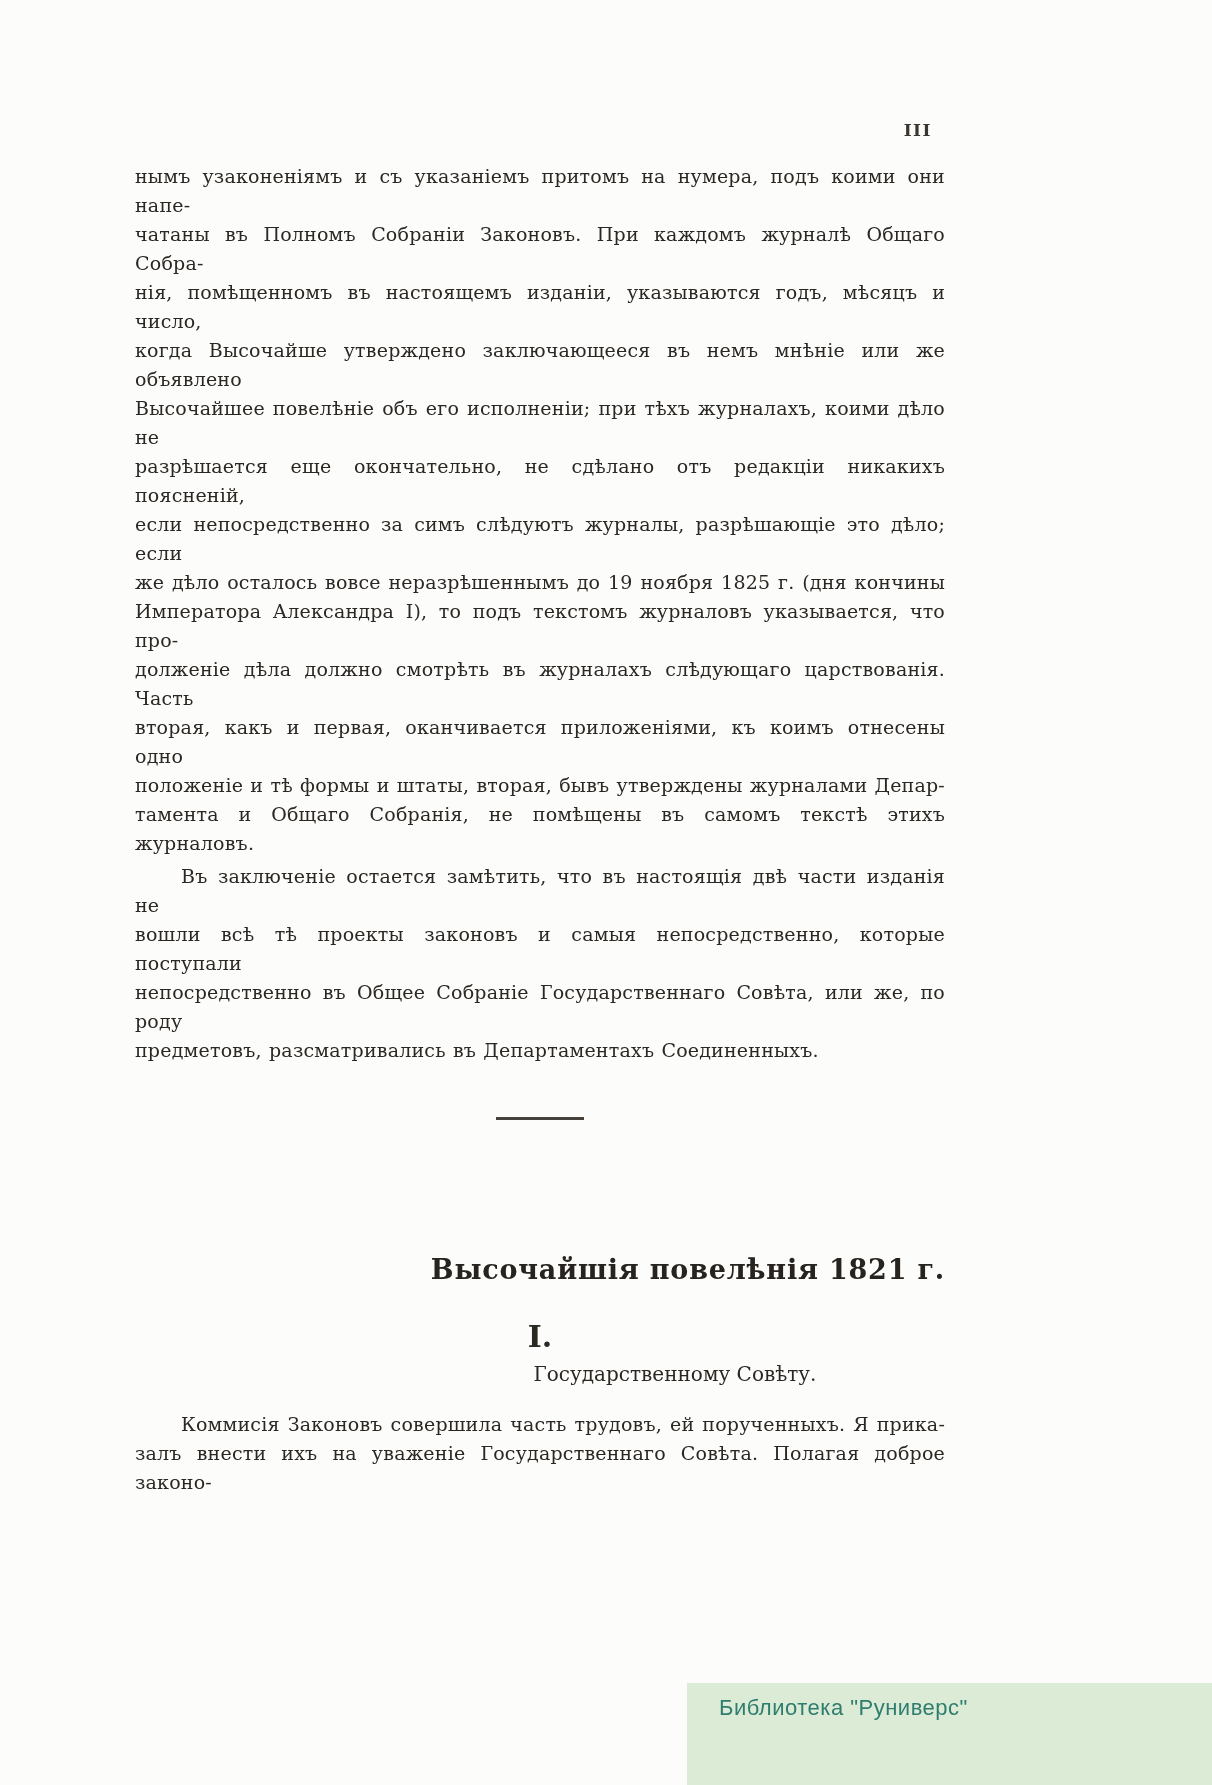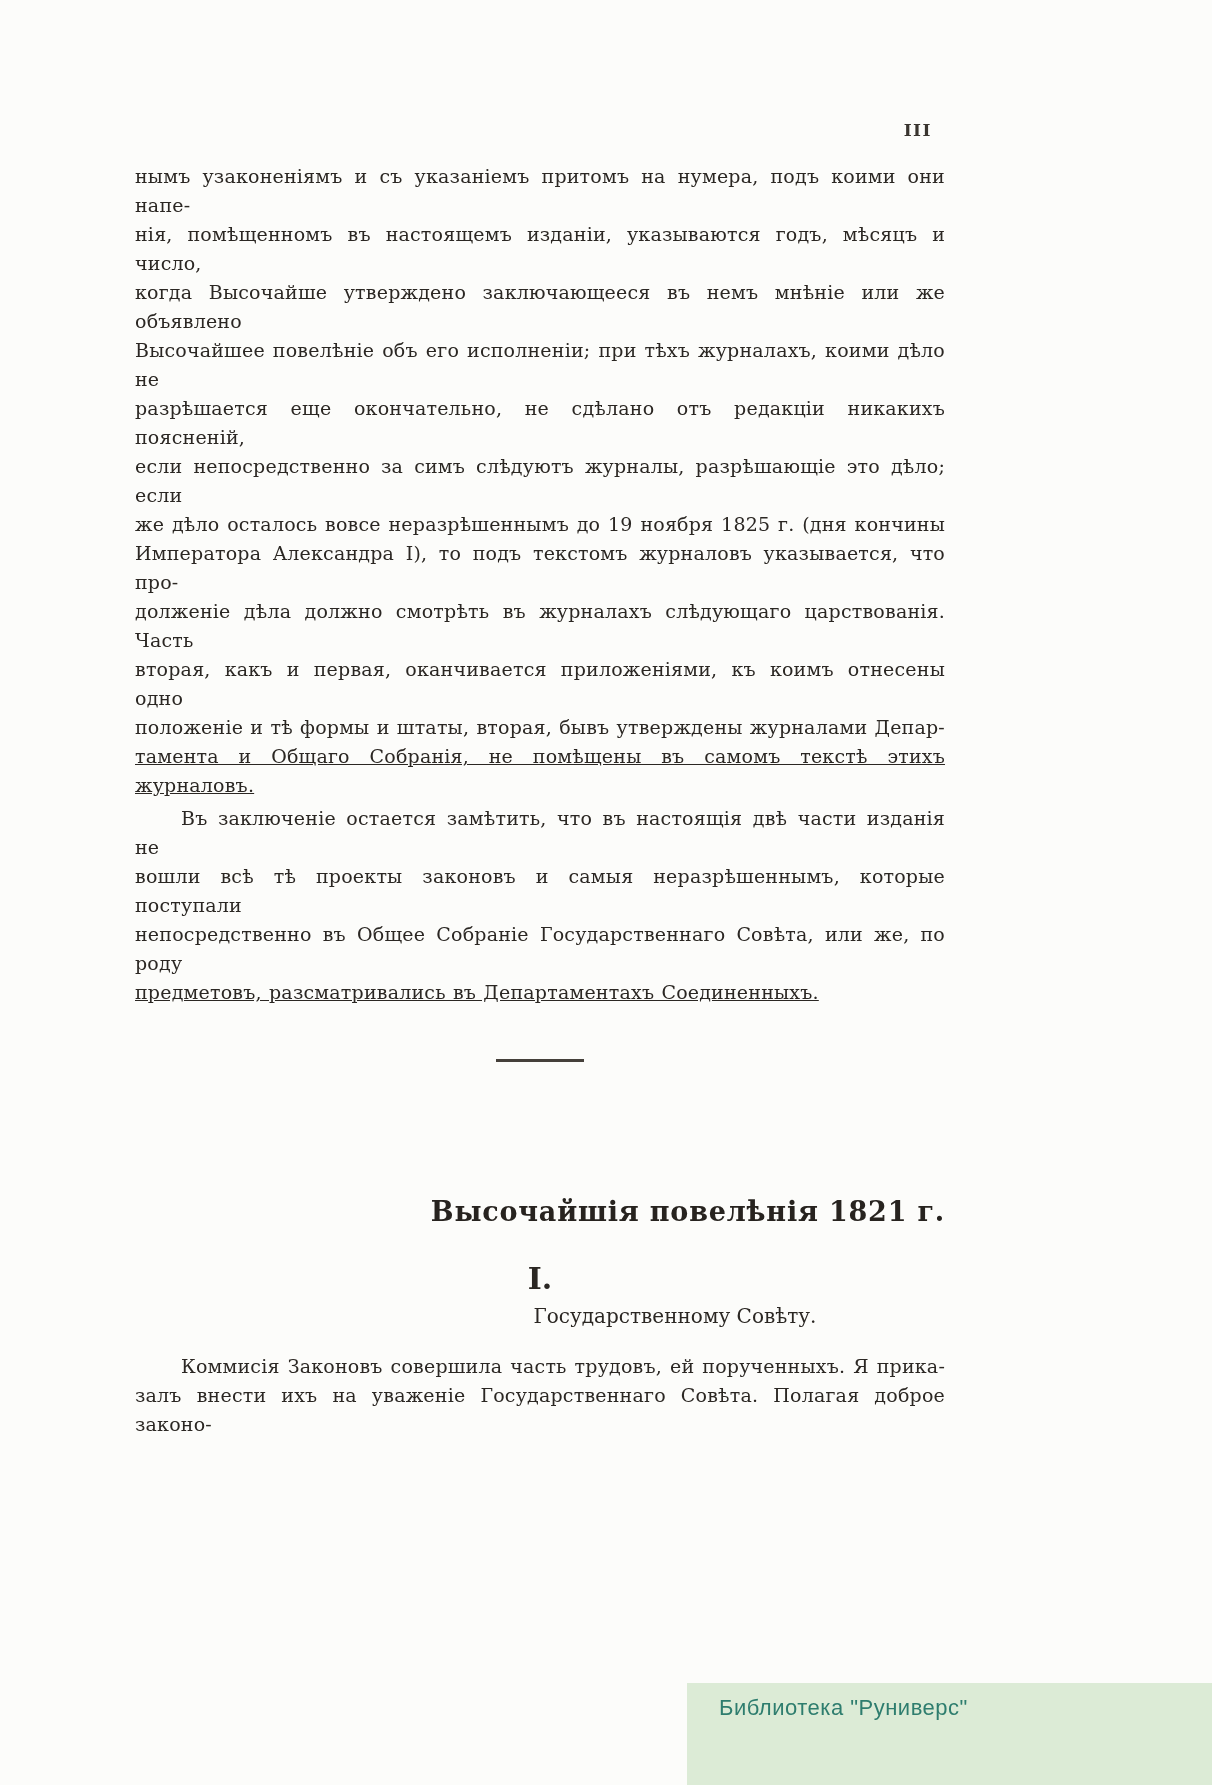--- a/index.html
+++ b/index.html
@@ -34,21 +34,21 @@
   .paragraph { margin: 0; }
   .paragraph + .paragraph { margin-top: 4px; }
   .line {
     font-size: 19px;
     line-height: 29px;
     text-align: justify;
     text-align-last: justify;
     letter-spacing: 0.2px;
     word-spacing: 1px;
   }
-  .line.last { text-align-last: left; text-decoration: underline; }
+  .line.last { text-align-last: left; }
   .line.indent { text-indent: 46px; }
   .divider {
     width: 88px;
     height: 3px;
     background: #45403a;
     margin: 52px auto 0 auto;
   }
   .heading {
     margin-top: 134px;
     text-align: right;
@@ -90,35 +90,36 @@
   }
 </style>
 </head>
 <body>
 
 <div class="page">
   <div class="page-number">III</div>
   <div class="content">
       <div class="paragraph">
         <div class="line">нымъ узаконеніямъ и съ указаніемъ притомъ на нумера, подъ коими они напе-</div>
+        <div class="line">чатаны въ Полномъ Собраніи Законовъ. При каждомъ журналѣ Общаго Собра-</div>
         <div class="line">нія, помѣщенномъ въ настоящемъ изданіи, указываются годъ, мѣсяцъ и число,</div>
         <div class="line">когда Высочайше утверждено заключающееся въ немъ мнѣніе или же объявлено</div>
         <div class="line">Высочайшее повелѣніе объ его исполненіи; при тѣхъ журналахъ, коими дѣло не</div>
         <div class="line">разрѣшается еще окончательно, не сдѣлано отъ редакціи никакихъ поясненій,</div>
         <div class="line">если непосредственно за симъ слѣдуютъ журналы, разрѣшающіе это дѣло; если</div>
         <div class="line">же дѣло осталось вовсе неразрѣшеннымъ до 19 ноября 1825 г. (дня кончины</div>
         <div class="line">Императора Александра I), то подъ текстомъ журналовъ указывается, что про-</div>
         <div class="line">долженіе дѣла должно смотрѣть въ журналахъ слѣдующаго царствованія. Часть</div>
         <div class="line">вторая, какъ и первая, оканчивается приложеніями, къ коимъ отнесены одно</div>
         <div class="line">положеніе и тѣ формы и штаты, вторая, бывъ утверждены журналами Депар-</div>
         <div class="line last">тамента и Общаго Собранія, не помѣщены въ самомъ текстѣ этихъ журналовъ.</div>
       </div>
       <div class="paragraph">
         <div class="line indent">Въ заключеніе остается замѣтить, что въ настоящія двѣ части изданія не</div>
-        <div class="line">вошли всѣ тѣ проекты законовъ и самыя неразрѣшеннымъ, которые поступали</div>
+        <div class="line">вошли всѣ тѣ проекты законовъ и самыя непосредственно, которые поступали</div>
         <div class="line">непосредственно въ Общее Собраніе Государственнаго Совѣта, или же, по роду</div>
         <div class="line last">предметовъ, разсматривались въ Департаментахъ Соединенныхъ.</div>
       </div>
       <div class="divider"></div>
       <div class="heading">Высочайшія повелѣнія 1821 г.</div>
       <div class="section_number">I.</div>
       <div class="addressee">Государственному Совѣту.</div>
       <div class="paragraph">
         <div class="line indent">Коммисія Законовъ совершила часть трудовъ, ей порученныхъ. Я прика-</div>
         <div class="line">залъ внести ихъ на уваженіе Государственнаго Совѣта. Полагая доброе законо-</div>

